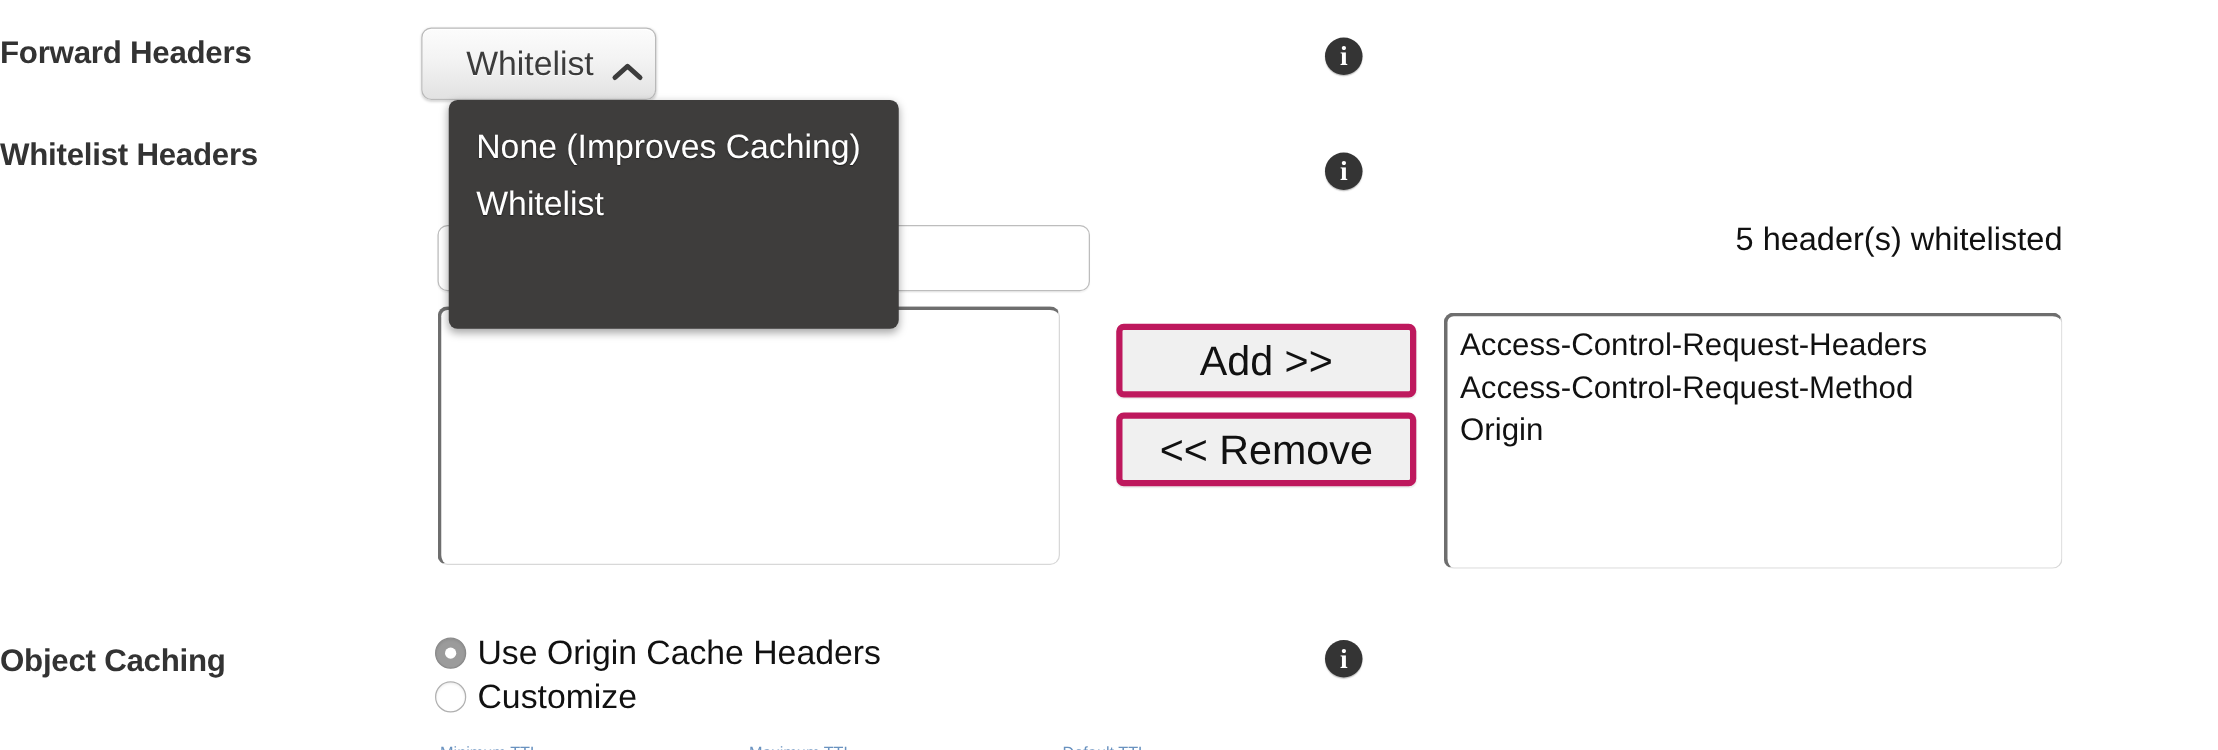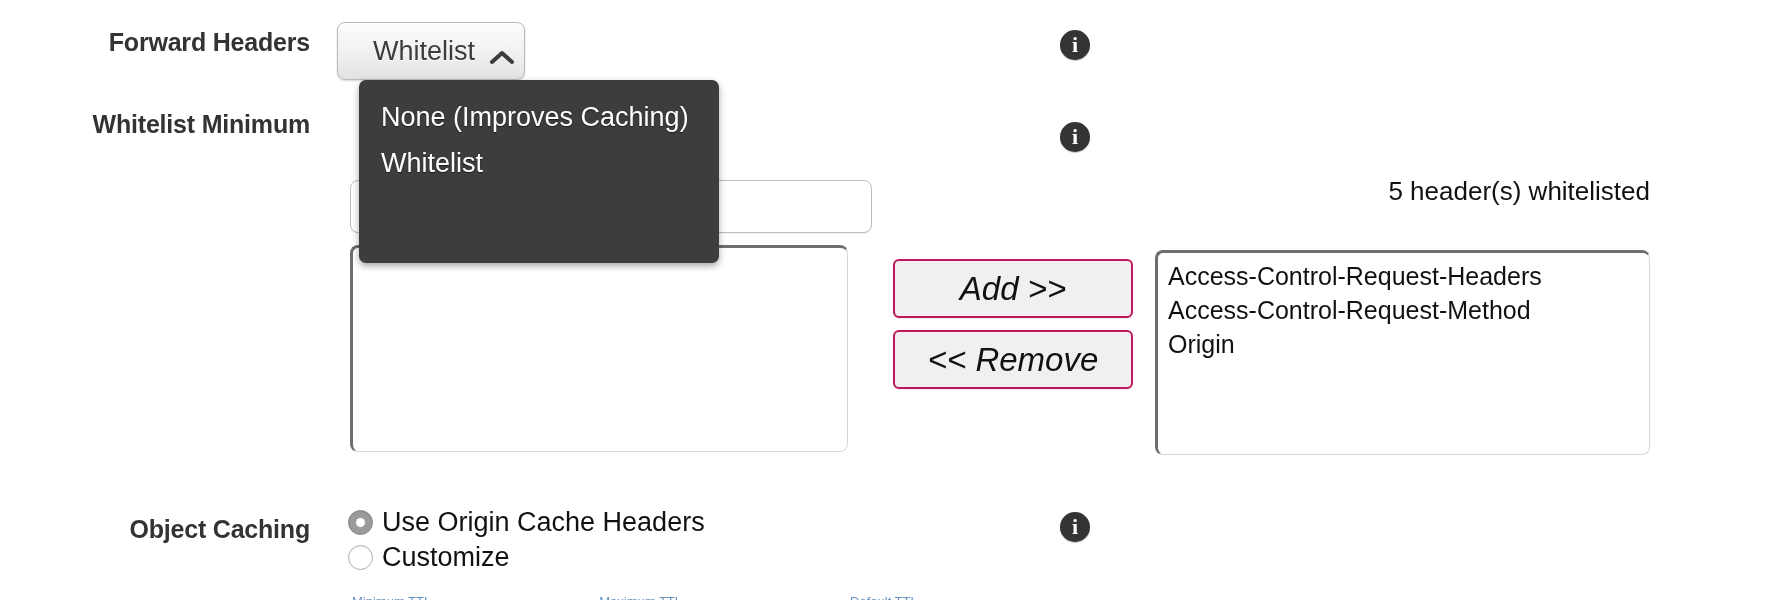--- a/index.html
+++ b/index.html
@@ -13,21 +13,20 @@
     position: relative;
     overflow: hidden;
     font-family: "Liberation Sans", sans-serif;
     color: #111111;
     -webkit-font-smoothing: antialiased;
   }
 
   
   .field-label {
     position: absolute;
-    text-align: right;
     font-weight: bold;
     font-size: 25px;
     color: #333333;
     letter-spacing: -0.2px;
     white-space: nowrap;
     text-shadow: 0 1px 0 rgba(255,255,255,0.9);
   }
 
   
   .select-button {
@@ -146,29 +145,28 @@
     cursor: pointer;
   }
 
   
   .xfer-button {
     position: absolute;
     left: 893px;
     box-sizing: border-box;
     width: 240px;
     height: 59px;
-    border: 2px solid #be185d;
+    border: 5px solid #be185d;
     border-radius: 6px;
     background: #f0f0f0;
     color: #111111;
     font-family: "Liberation Sans", sans-serif;
     font-size: 33px;
     cursor: pointer;
     box-shadow: 0 1px 1px rgba(0,0,0,0.08);
-    font-style: italic;
   }
   #add-button    { top: 259px; }
   #remove-button { top: 330px; }
 
   
   .status-text {
     position: absolute;
     right: 124px;
     top: 176px;
     font-size: 26px;
@@ -241,21 +239,21 @@
   </span>
 </div>
 
 <div class="info-icon" style="left:1060px; top:30px;">i</div>
 
 <div class="dropdown-panel">
   <div class="dropdown-item">None (Improves Caching)</div>
   <div class="dropdown-item">Whitelist</div>
 </div>
 
-<div class="field-label" style="left:0; width:310px; top:110px;">Whitelist Minimum</div>
+<div class="field-label" style="left:0; width:310px; top:110px;">Whitelist Headers</div>
 
 <div class="info-icon" style="left:1060px; top:122px;">i</div>
 
 <input class="text-input" type="text" value="" placeholder="" style="">
 
 <div class="listbox" id="left-listbox"></div>
 
 <button class="xfer-button" id="add-button">Add &gt;&gt;</button>
 
 <button class="xfer-button" id="remove-button">&lt;&lt; Remove</button>

